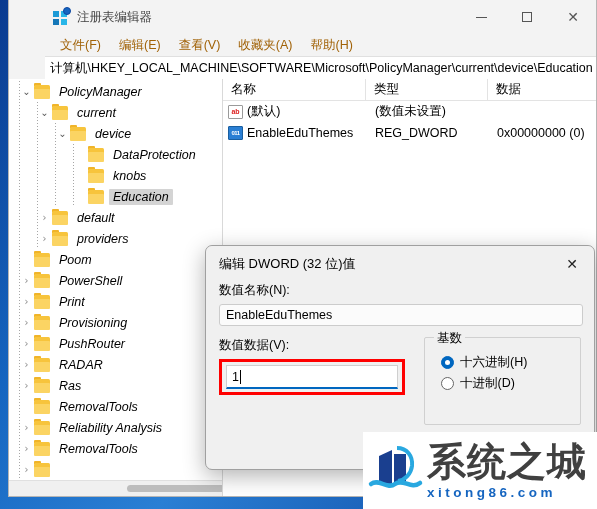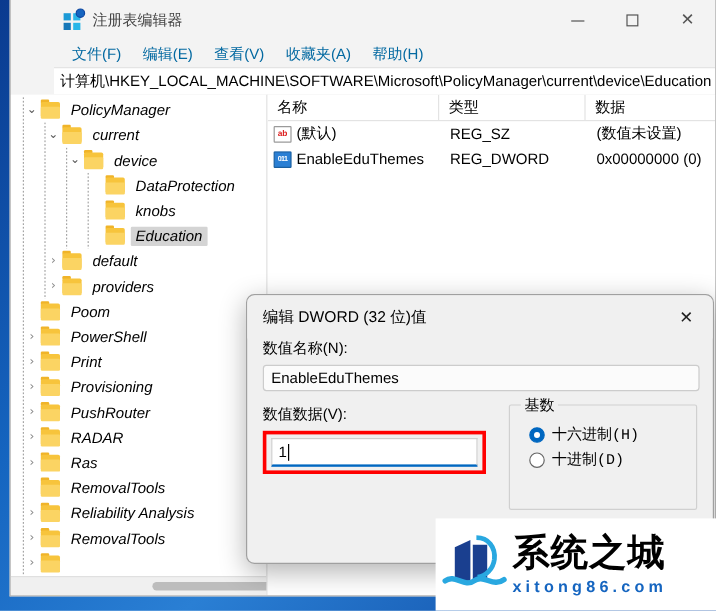--- a/index.html
+++ b/index.html
@@ -39,21 +39,21 @@
   #win-controls{position:absolute;right:0;top:0;height:34px;display:flex;}
   .wc{width:46px;height:34px;display:flex;align-items:center;justify-content:center;
       color:#555;font-size:12px;}
   .gl-min{width:11px;height:1px;background:#555;display:block;}
   .gl-max{width:10px;height:10px;border:1px solid #555;display:block;box-sizing:border-box;}
   .gl-close{font-size:14px;line-height:1;font-family:"DejaVu Sans",sans-serif;}
 
   
   #menubar{height:22px;display:flex;align-items:center;padding-left:6px;background:#f3f3f3;
     border-bottom:1px solid #e0e0e0;}
-  .menu-item{padding:2px 9px;font-size:12.5px;color:#0369a1;}
+  .menu-item{padding:2px 9px;font-size:12.5px;color:#a16207;}
 
   
   #addressbar{height:22px;background:#fff;border-bottom:1px solid #cfcfcf;
     display:flex;align-items:center;padding-left:5px;font-size:12.5px;
     white-space:nowrap;overflow:hidden;}
 
   
   #content{position:absolute;left:0;top:79px;right:0;bottom:0;display:flex;background:#fff;}
   #tree-pane{width:213px;position:relative;background:#fff;
     border-right:1px solid #d9d9d9;overflow:hidden;}
@@ -135,33 +135,33 @@
     border:1px solid #cfcfcf;border-bottom:2px solid #0067c0;
     display:flex;align-items:center;padding:0 5px;font-size:12.5px;
   }
   .caret{display:inline-block;width:1px;height:14px;background:#000;margin-left:1px;}
   #base-group{
     width:166px;margin-left:7px;border:1px solid #d0d0d0;border-radius:2px;
     position:relative;padding:12px 0 10px 0;box-sizing:border-box;height:88px;
   }
   #base-legend{position:absolute;left:9px;top:-8px;background:#f0f0f0;padding:0 3px;
     font-size:12.5px;}
-  .radio-row{display:flex;align-items:center;margin:4px 0 0 16px;font-size:12.5px;font-family:Liberation Mono, monospace;}
+  .radio-row{display:flex;align-items:center;margin:4px 0 0 16px;font-size:12.5px;}
   .radio{width:13px;height:13px;border-radius:50%;border:1px solid #666;background:#fff;
     margin-right:6px;flex:none;position:relative;box-sizing:border-box;}
   .radio.checked{border-color:#0067c0;background:#0067c0;}
   .radio.checked::after{content:"";position:absolute;left:3px;top:3px;width:5px;height:5px;
     border-radius:50%;background:#fff;}
 
   
   #watermark{position:absolute;left:363px;top:432px;width:234px;height:77px;
     background:#fff;display:flex;align-items:center;overflow:hidden;}
   #wm-mark{width:62px;height:62px;position:relative;margin-left:2px;flex:none;}
   #wm-text{flex:1;}
-  #wm-cn{font-size:31px;font-weight:bold;color:#000000;letter-spacing:1px;line-height:1;
+  #wm-cn{font-size:39px;font-weight:bold;color:#404040;letter-spacing:1px;line-height:1;
     font-family:"DejaVu Sans","Liberation Sans",sans-serif;}
   #wm-url{font-size:13.5px;font-weight:bold;color:#1565c0;letter-spacing:3.5px;margin-top:4px;
     font-family:"Liberation Sans",sans-serif;}
 </style>
 </head>
 <body>
 
 <div id="regedit-window">
 
   <div id="titlebar">
@@ -463,21 +463,20 @@
         <div class="col c-name">名称</div>
         <div class="col c-type">类型</div>
         <div class="col c-data">数据</div>
       </div>
       <div id="value-rows">
           <div class="lrow">
             <div class="cell c-name">
               <span class="vicon sz">ab</span>
               <span>(默认)</span>
             </div>
-            <div class="cell c-type">REG_SZ</div>
             <div class="cell c-data">(数值未设置)</div>
           </div>
           <div class="lrow">
             <div class="cell c-name">
               <span class="vicon dword">011</span>
               <span>EnableEduThemes</span>
             </div>
             <div class="cell c-type">REG_DWORD</div>
             <div class="cell c-data">0x00000000 (0)</div>
           </div>

